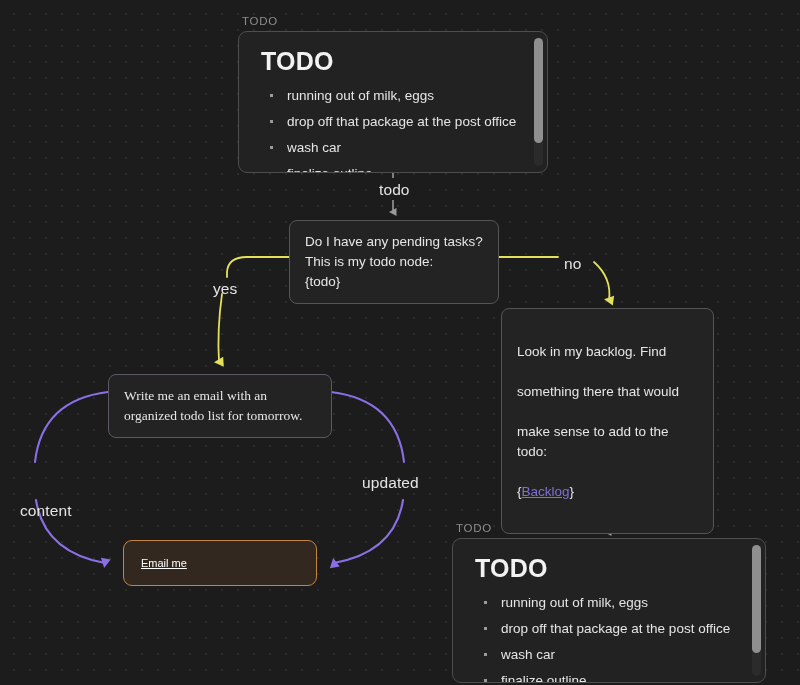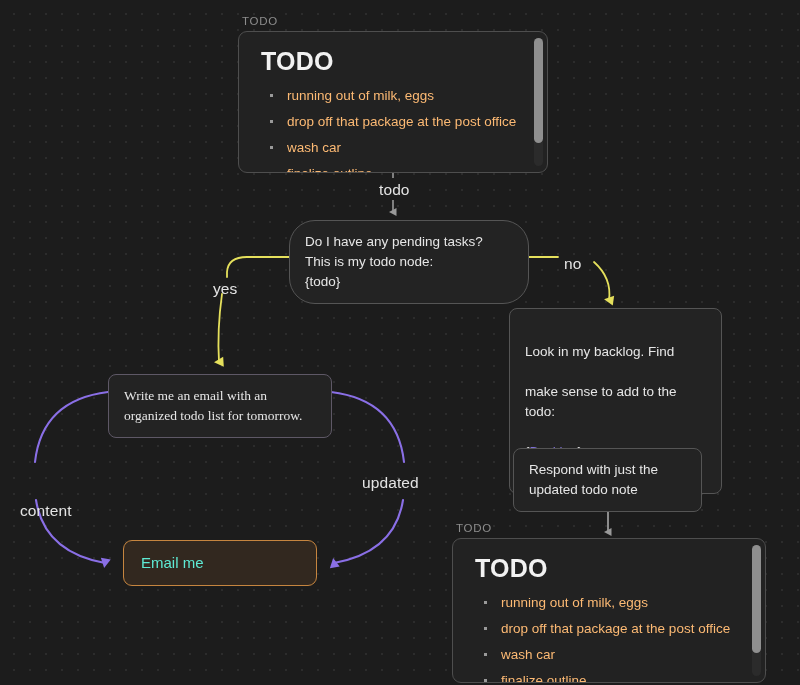--- a/index.html
+++ b/index.html
@@ -59,26 +59,27 @@
   }
   .node.violet-edge { border-color: #5e5866; font-family: Liberation Serif, serif; }
 
   
   .node-email {
     position: absolute;
     box-sizing: border-box;
     background: #32281f;
     border: 1.6px solid #c6853f;
     border-radius: 9px;
-    color: #5eead4;
-    font-size: 15px;
+    color: #ffffff;
+    font-size: 11px;
     line-height: 20px;
     display: flex;
     align-items: center;
     padding: 0 17px;
+    text-decoration: underline;
   }
 
   
   .note-wrap { position: absolute; }
   .note-caption {
     color: #8d8d8d;
     font-size: 11.5px;
     letter-spacing: .7px;
     margin: 0 0 4px 4px;
   }
@@ -104,21 +105,21 @@
     margin: 0 0 14px 0;
     line-height: 1.05;
   }
   .note-list {
     list-style: none;
     margin: 0;
     padding: 0;
   }
   .note-list li {
     position: relative;
-    color: #fdba74;
+    color: #e5e5e5;
     font-size: 13.5px;
     line-height: 16px;
     padding: 0 0 10px 26px;
   }
   .note-list li::before {
     content: "";
     position: absolute;
     left: 9px;
     top: 6px;
     width: 3px;
@@ -213,32 +214,31 @@
           <li>wash car</li>
           <li>finalize outline</li>
         </ul>
       </div>
       <div class="note-scroll-track">
         <div class="note-scroll-thumb" style="height:105px;"></div>
       </div>
     </div>
   </div>
 
-  <div class="node" style="left:289px; top:220px; width:240px;border-radius:26px;">Do I have any pending tasks?
+  <div class="node" style="left:289px; top:220px; width:210px;">Do I have any pending tasks?
 This is my todo node:
 {todo}</div>
 
-  <div class="node" style="left:501px; top:308px; width:213px; padding-top:13px;margin-left:8px;">
+  <div class="node" style="left:501px; top:308px; width:213px; padding-top:13px;">
     <div>Look in my backlog. Find</div>
+    <div>something there that would</div>
     <div>make sense to add to the todo:</div>
     <div><span>{</span><span class="lnk">Backlog</span><span>}</span></div>
   </div>
 
-  <div class="node" style="left:513px; top:448px; width:189px;">Respond with just the
-updated todo note</div>
 
   <div class="node violet-edge" style="left:108px; top:374px; width:224px;">Write me an email with an
 organized todo list for tomorrow.</div>
 
   <div class="node-email" style="left:123px; top:540px; width:194px; height:46px;">
     <span>Email me</span>
   </div>
 
   <div class="note-wrap" style="left:452px; top:522px;">
     <div class="note-caption">TODO</div>

